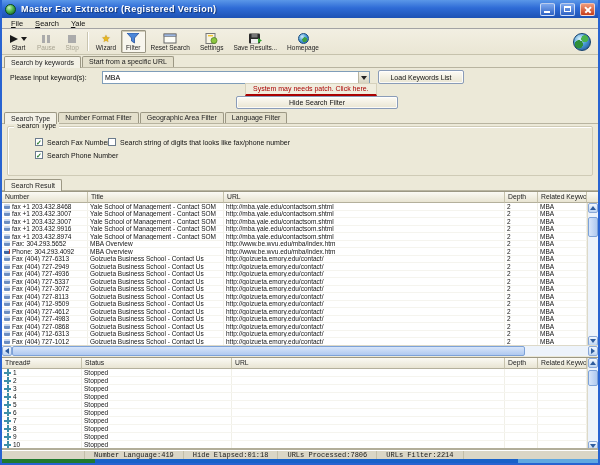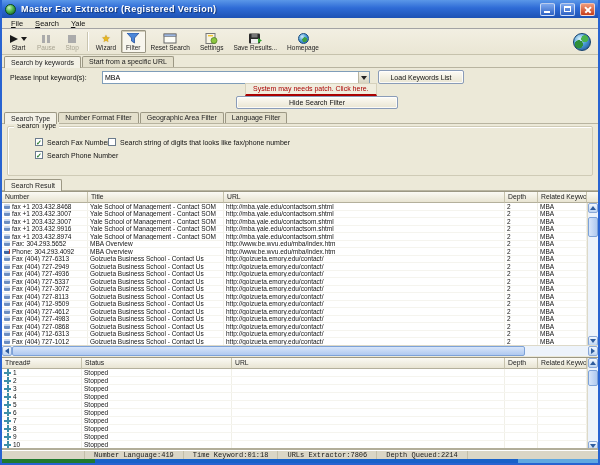--- a/index.html
+++ b/index.html
@@ -901,23 +901,23 @@
       <span class="vthumb" style="top:12px;height:16px"></span>
       <span class="sbtn bottom">
           <i class="tri-down"></i>
         </span>
     </div>
   </div>
 
   <div class="statusbar">
     <span class="sb-spacer"></span>
     <span class="sb-item">Number Language:419</span>
-    <span class="sb-item">Time Keyword:01:18</span>
-    <span class="sb-item">URLs Extractor:7806</span>
-    <span class="sb-item">Depth Queued:2214</span>
+    <span class="sb-item">Hide Elapsed:01:18</span>
+    <span class="sb-item">URLs Processed:7806</span>
+    <span class="sb-item">URLs Filter:2214</span>
   </div>
   <div class="pstrip">
     <span class="pgreen"></span>
     <span class="pblue"></span>
     <span class="plight"></span>
   </div>
 
 </div>
 
 </body></html>

